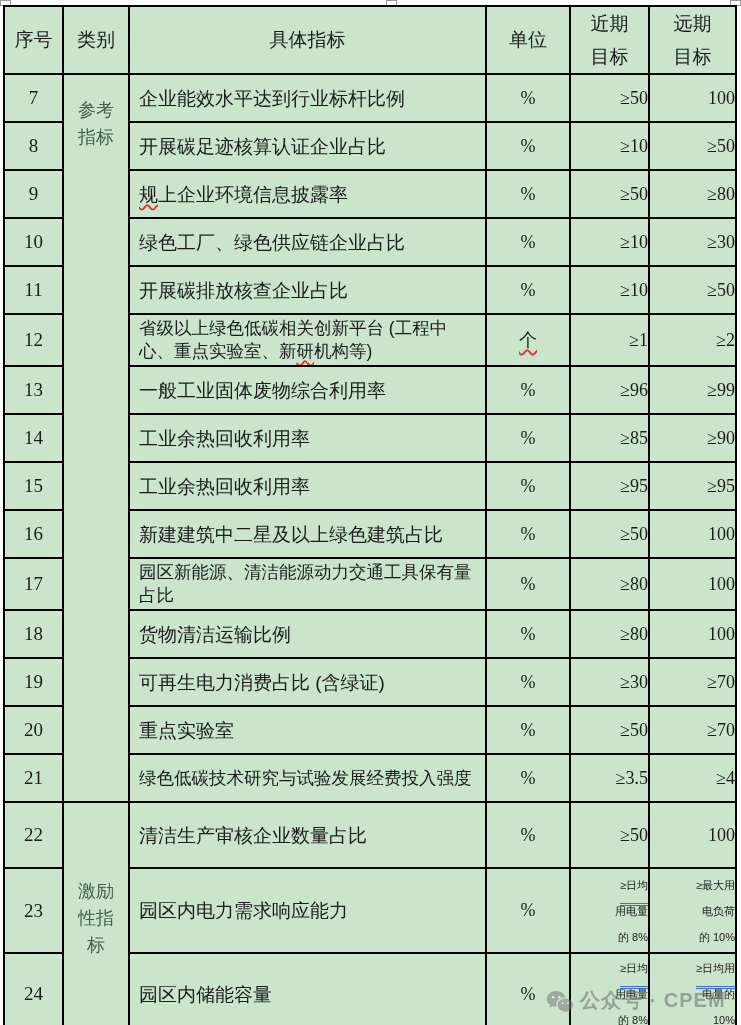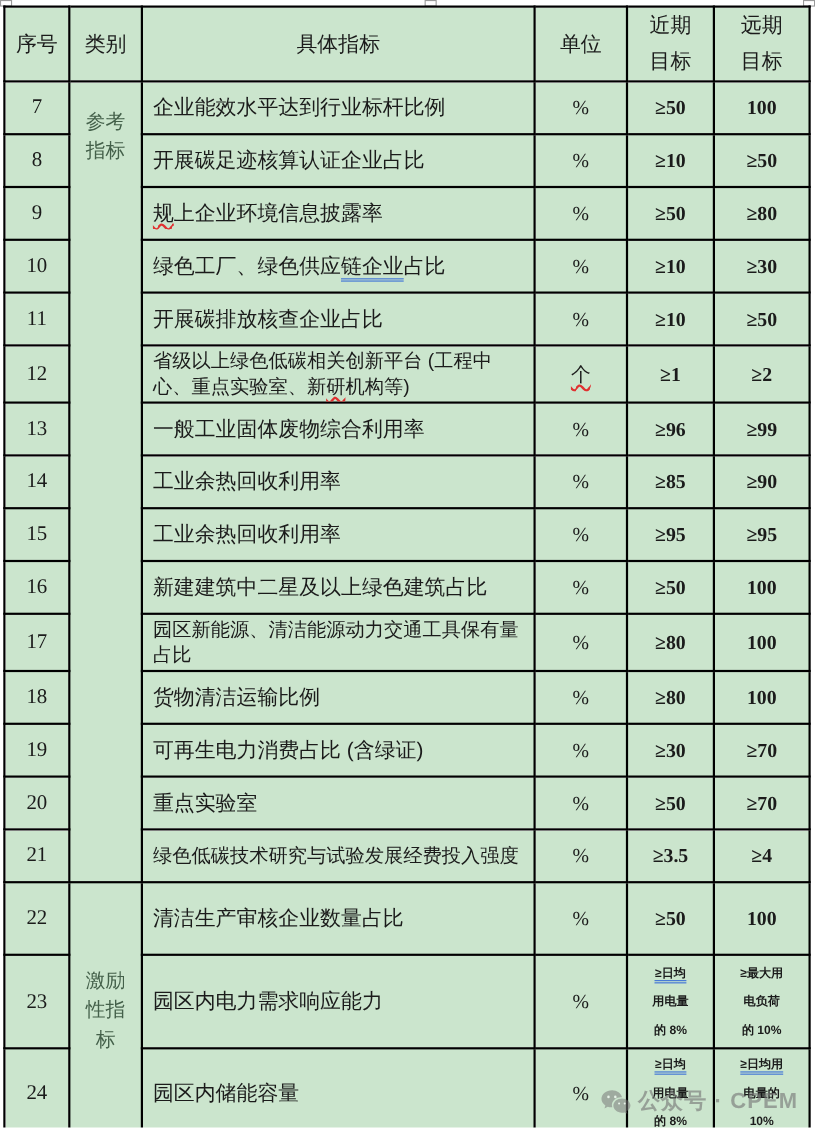--- a/index.html
+++ b/index.html
@@ -30,29 +30,29 @@
   tr.r{height:48px;}
   tr.r22{height:66px;}
   tr.r23{height:85px;}
   tr.r24{height:82px;}
   .c-no{text-align:center;font-family:"Liberation Serif","DejaVu Serif",serif;font-size:19px;}
   .c-cat{text-align:center;font-size:18px;line-height:27px;color:#44604a;padding:0 6px;}
   .cat-top{vertical-align:top;padding-top:22px;}
   .c-ind{text-align:left;padding:2px 6px 2px 9px;font-size:19px;line-height:25px;}
   .ind-sm{font-size:17.5px;line-height:23px;margin-top:30px;}
   .c-unit{text-align:center;font-size:18px;font-family:"Liberation Serif","DejaVu Serif",serif;}
-  .c-t{text-align:center;font-size:18px;font-family:"Liberation Serif","DejaVu Serif",serif;font-weight:bold;}
+  .c-t{text-align:right;font-size:18px;font-family:"Liberation Serif","DejaVu Serif",serif;}
   .t3{font-size:11px;line-height:26px;font-family:"Liberation Sans","DejaVu Sans",sans-serif;}
   .hcell{text-align:center;font-size:19px;}
   .h2l div{line-height:33px;}
   .sq-red{
     text-decoration:underline;text-decoration-style:wavy;text-decoration-color:#e03131;
     text-decoration-skip-ink:none;text-underline-offset:3px;text-decoration-thickness:1.5px;
   }
-  .u-blue{border-bottom:3px double #3a6fd8;padding-bottom:0px;}
+  .u-blue{border-bottom:3px double #3a6fd8;padding-bottom:12px;}
   .watermark{
     position:absolute;left:546px;top:980px;width:192px;height:34px;
     display:flex;align-items:flex-end;gap:6px;
     color:rgba(118,118,118,0.62);
     font-size:20px;letter-spacing:1px;white-space:nowrap;
     pointer-events:none;
     font-weight:bold;
   }
   .wm-icon{opacity:0.55;flex:0 0 auto;}
 </style>

